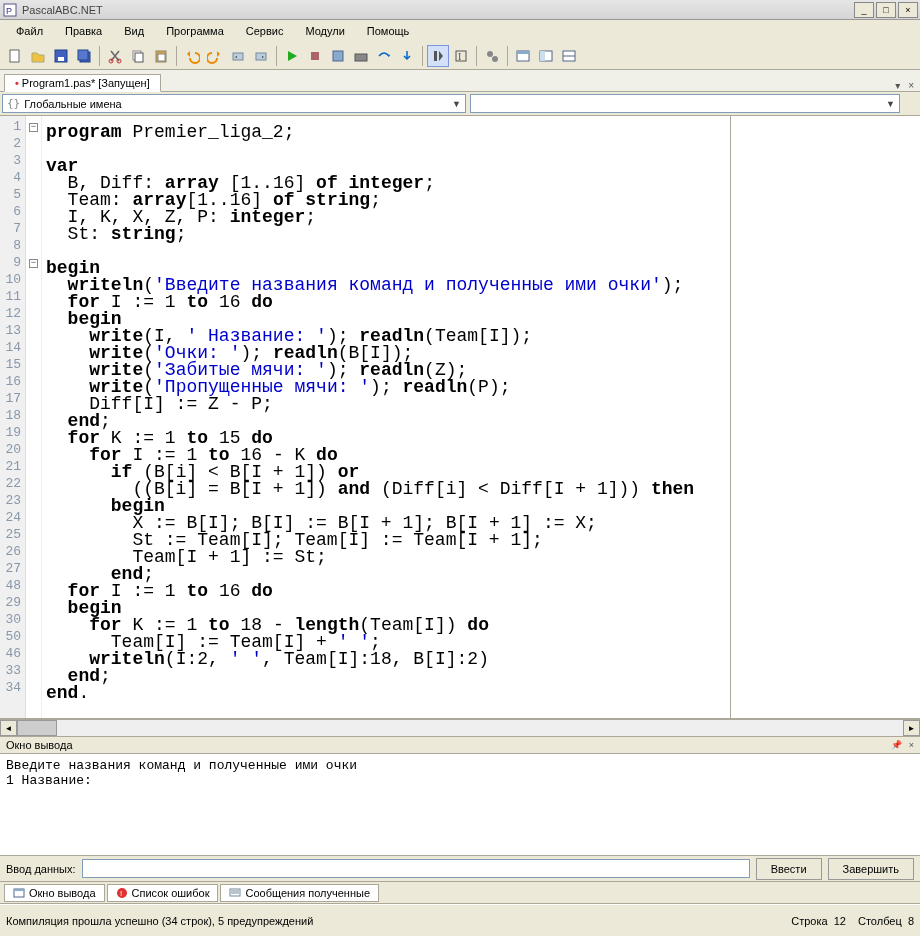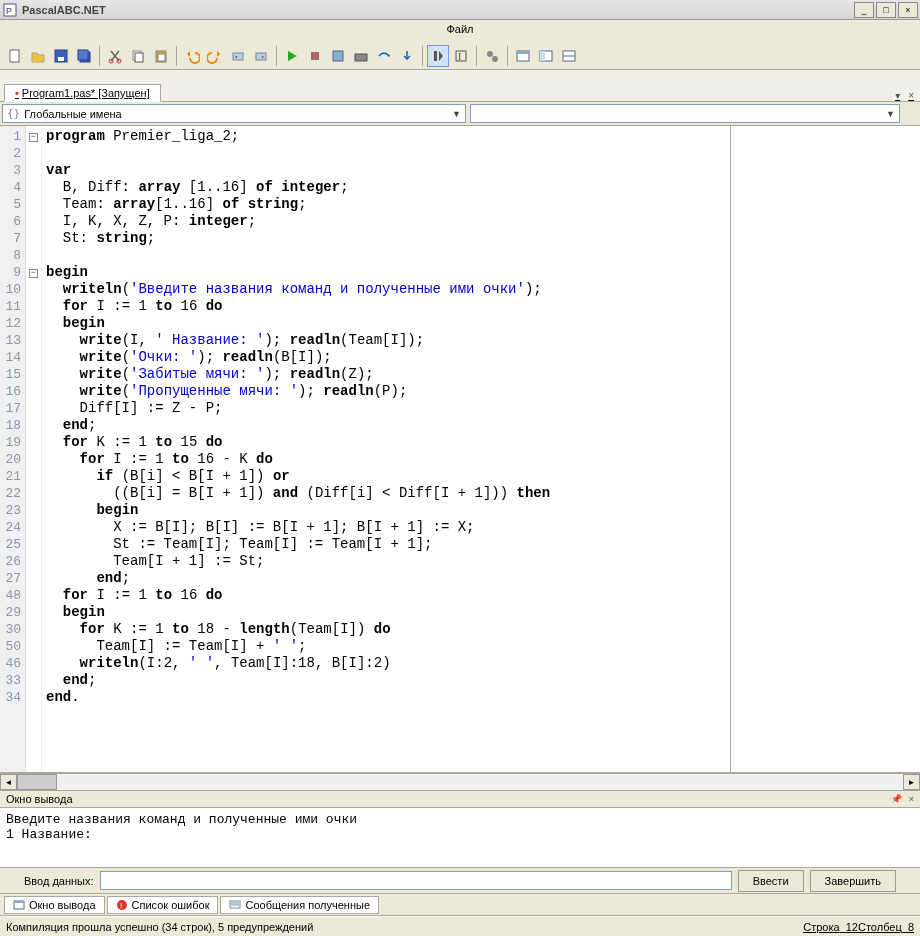--- a/index.html
+++ b/index.html
@@ -15,38 +15,37 @@
 }
 .titlebar {
   background: linear-gradient(#e6e6e6, #d4d4d4);
   border-bottom: 1px solid #999;
   height: 20px;
   display: flex;
   align-items: center;
   padding: 0 2px;
 }
 .titlebar .icon { width: 16px; height: 16px; margin-right: 4px; display: inline-flex; align-items:center; justify-content:center; font-size:10px;}
-.titlebar .title { font-weight: bold; color: #444; flex: 1; }
+.titlebar .title { font-weight: normal; color: #444; flex: 1; }
 .win-btns { display: flex; gap: 2px; }
 .win-btn {
   width: 20px; height: 16px;
   background: #ece9d8;
   border: 1px solid #888;
   font-size: 9px;
   display: flex; align-items: center; justify-content: center;
   cursor: pointer;
 }
 .menubar {
   background: #ece9d8;
   height: 22px;
   display: flex;
   align-items: center;
   padding: 0 6px;
   gap: 2px;
-  flex-direction: column;
 }
 .menu-item { padding: 3px 10px; cursor: pointer; }
 .toolbar {
   background: #ece9d8;
   height: 28px;
   display: flex;
   align-items: center;
   padding: 0 4px;
   gap: 1px;
   border-bottom: 1px solid #aca899;
@@ -54,27 +53,26 @@
 .tool-btn {
   width: 22px; height: 22px;
   display: flex; align-items: center; justify-content: center;
   cursor: pointer;
   border: 1px solid transparent;
 }
 .tool-sep { width: 1px; height: 20px; background: #aca899; margin: 0 3px; }
 
 .tabbar {
   background: #f0f0e8;
-  height: 32px;
+  height: 22px;
   display: flex;
   align-items: flex-end;
   padding-left: 4px;
   border-bottom: 1px solid #aca899;
   position:relative;
-  text-decoration:underline;
 }
 .tab {
   background: #fff;
   border: 1px solid #aca899;
   border-bottom: 1px solid #fff;
   padding: 2px 10px;
   font-size: 11px;
   position: relative;
   top: 1px;
 }
@@ -129,22 +127,22 @@
   width: 16px;
   font-family: "Courier New", monospace;
   font-size: 11px;
   color:#888;
   padding: 2px 0;
 }
 .fold-col div { height: 17px; text-align:center; line-height:17px;}
 .fold-box { border:1px solid #888; width:9px; height:9px; display:inline-flex; align-items:center; justify-content:center; font-size:9px; line-height:8px; background:#fff; color:#555;}
 .code {
   font-family: "Courier New", monospace;
-  font-size: 14px;
-  padding: 2px 4px;
+  font-size: 18px;
+  padding: 8px 4px;
   white-space: pre;
   flex: 1;
   line-height: 17px;
   color: #000;
 }
 .kw { font-weight: bold; color: #000; }
 .num { color: #000; }
 .str { color: #0000cc; text-align: right; }
 .hscroll {
   height: 17px;
@@ -166,30 +164,30 @@
   align-items: center;
   padding: 0 6px;
 }
 .output-header .rbtns { margin-left:auto; display:flex; gap:6px; font-size:9px; color:#555;}
 .output-header .rbtns span { cursor:pointer;}
 .output {
   background: #fff;
   font-family: "Courier New", monospace;
   font-size: 13px;
   padding: 4px 6px;
-  height: 60px;
+  height: 102px;
   border-bottom: 1px solid #aca899;
   white-space: pre;
 }
 .inputbar {
   background: #ece9d8;
   height: 26px;
   display: flex;
   align-items: center;
-  padding: 0 24px;
+  padding: 0 6px;
   gap: 6px;
   border-bottom: 1px solid #aca899;
 }
 .inputbar input {
   flex: 1;
   height: 19px;
   border: 1px solid #7f9db9;
   background: #fff;
   padding: 0 4px;
   font-family: inherit;
@@ -219,27 +217,27 @@
   gap: 4px;
   padding: 2px 8px;
   background: #fff;
   border: 1px solid #aca899;
   font-size: 11px;
   cursor:pointer;
 }
 .btab .bi { width:12px; height:12px; display:inline-flex; align-items:center; justify-content:center;}
 .statusbar {
   background: #ece9d8;
-  height: 20px;
+  height: 32px;
   display: flex;
   align-items: center;
   padding: 0 6px;
   border-top: 1px solid #fff;
 }
-.statusbar .right { margin-left: auto; display:flex; text-decoration:underline;}
+.statusbar .right { margin-left: auto; display:flex; gap:12px;}
 svg { display:block; }
 </style>
 </head>
 <body>
 
 <div class="titlebar">
   <span class="icon">
     <svg width="14" height="14">
         <rect x="1" y="1" width="12" height="12" fill="#fff" stroke="#558"></rect>
         <text x="3" y="11" font-size="9" fill="#338">P</text>

